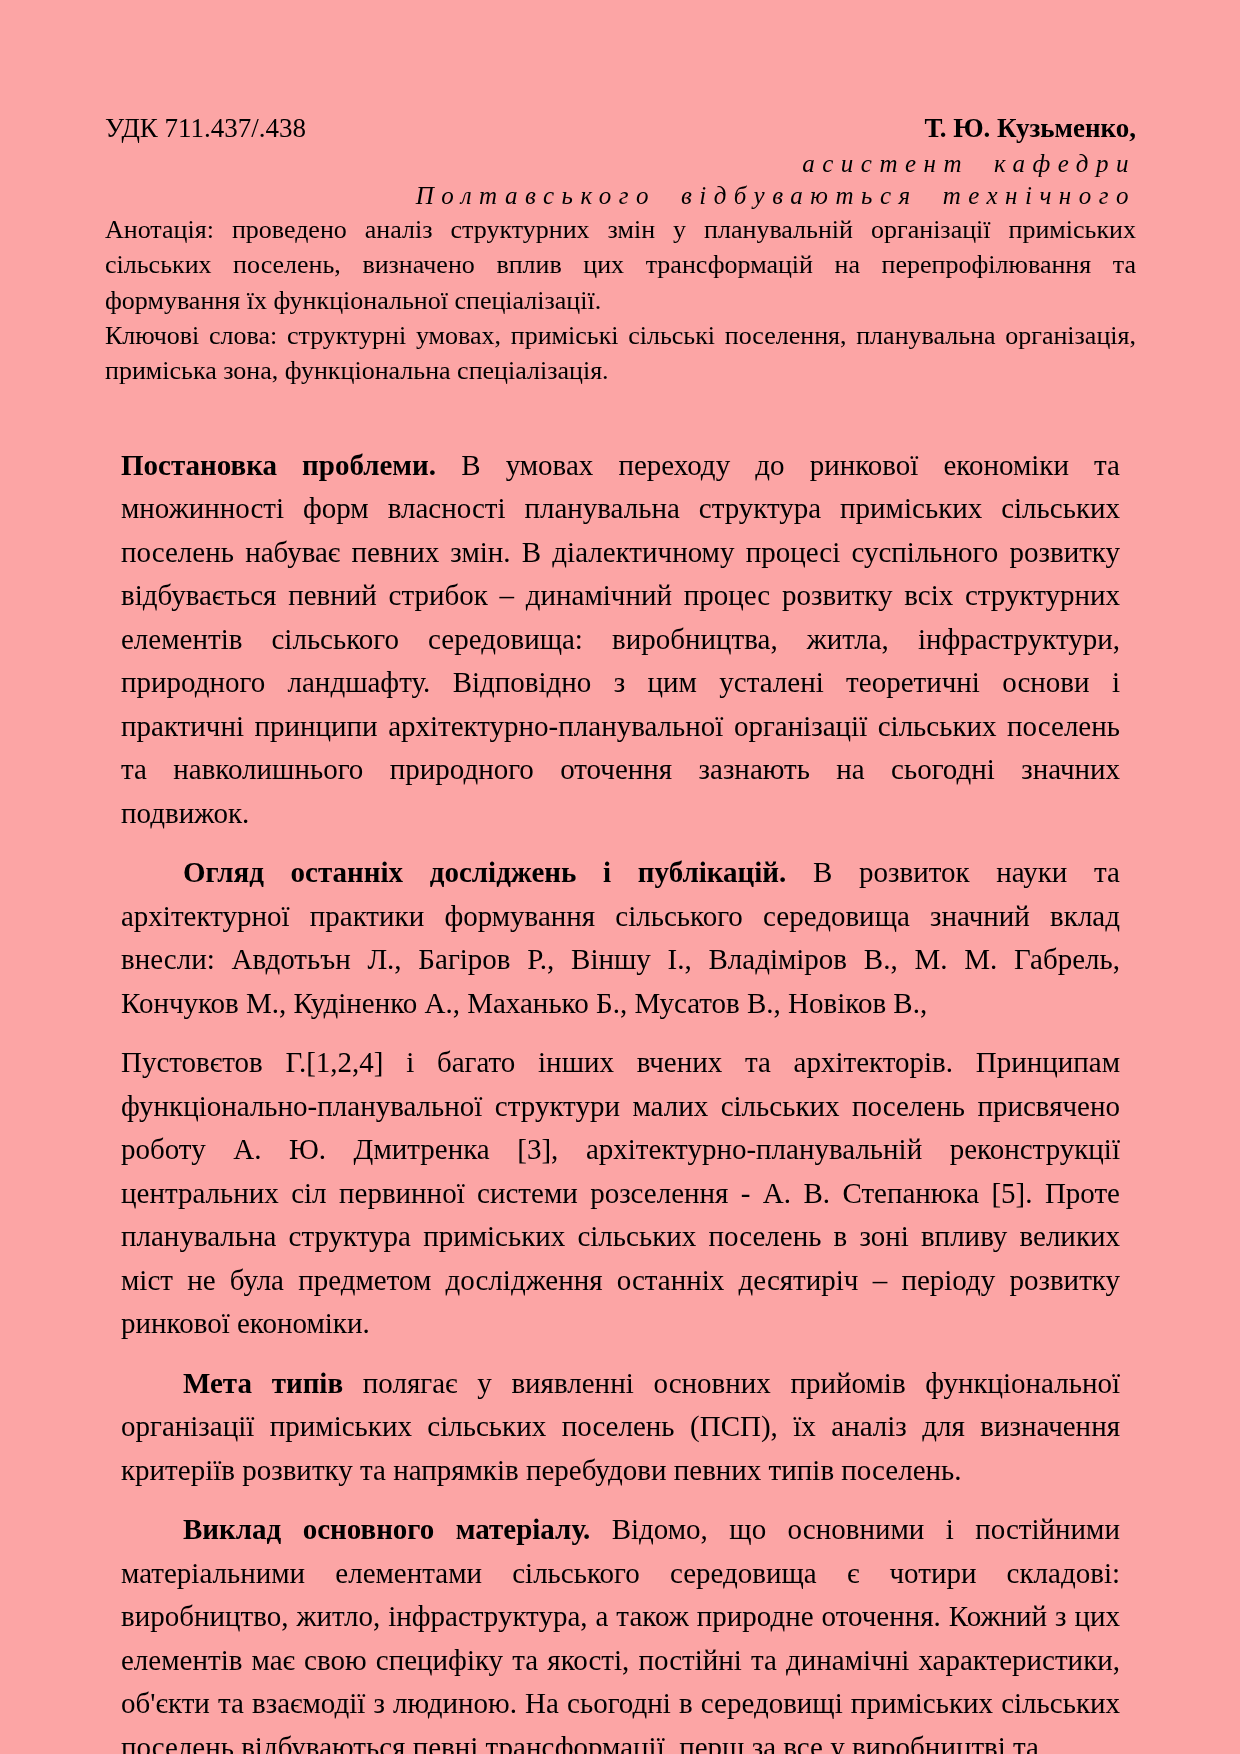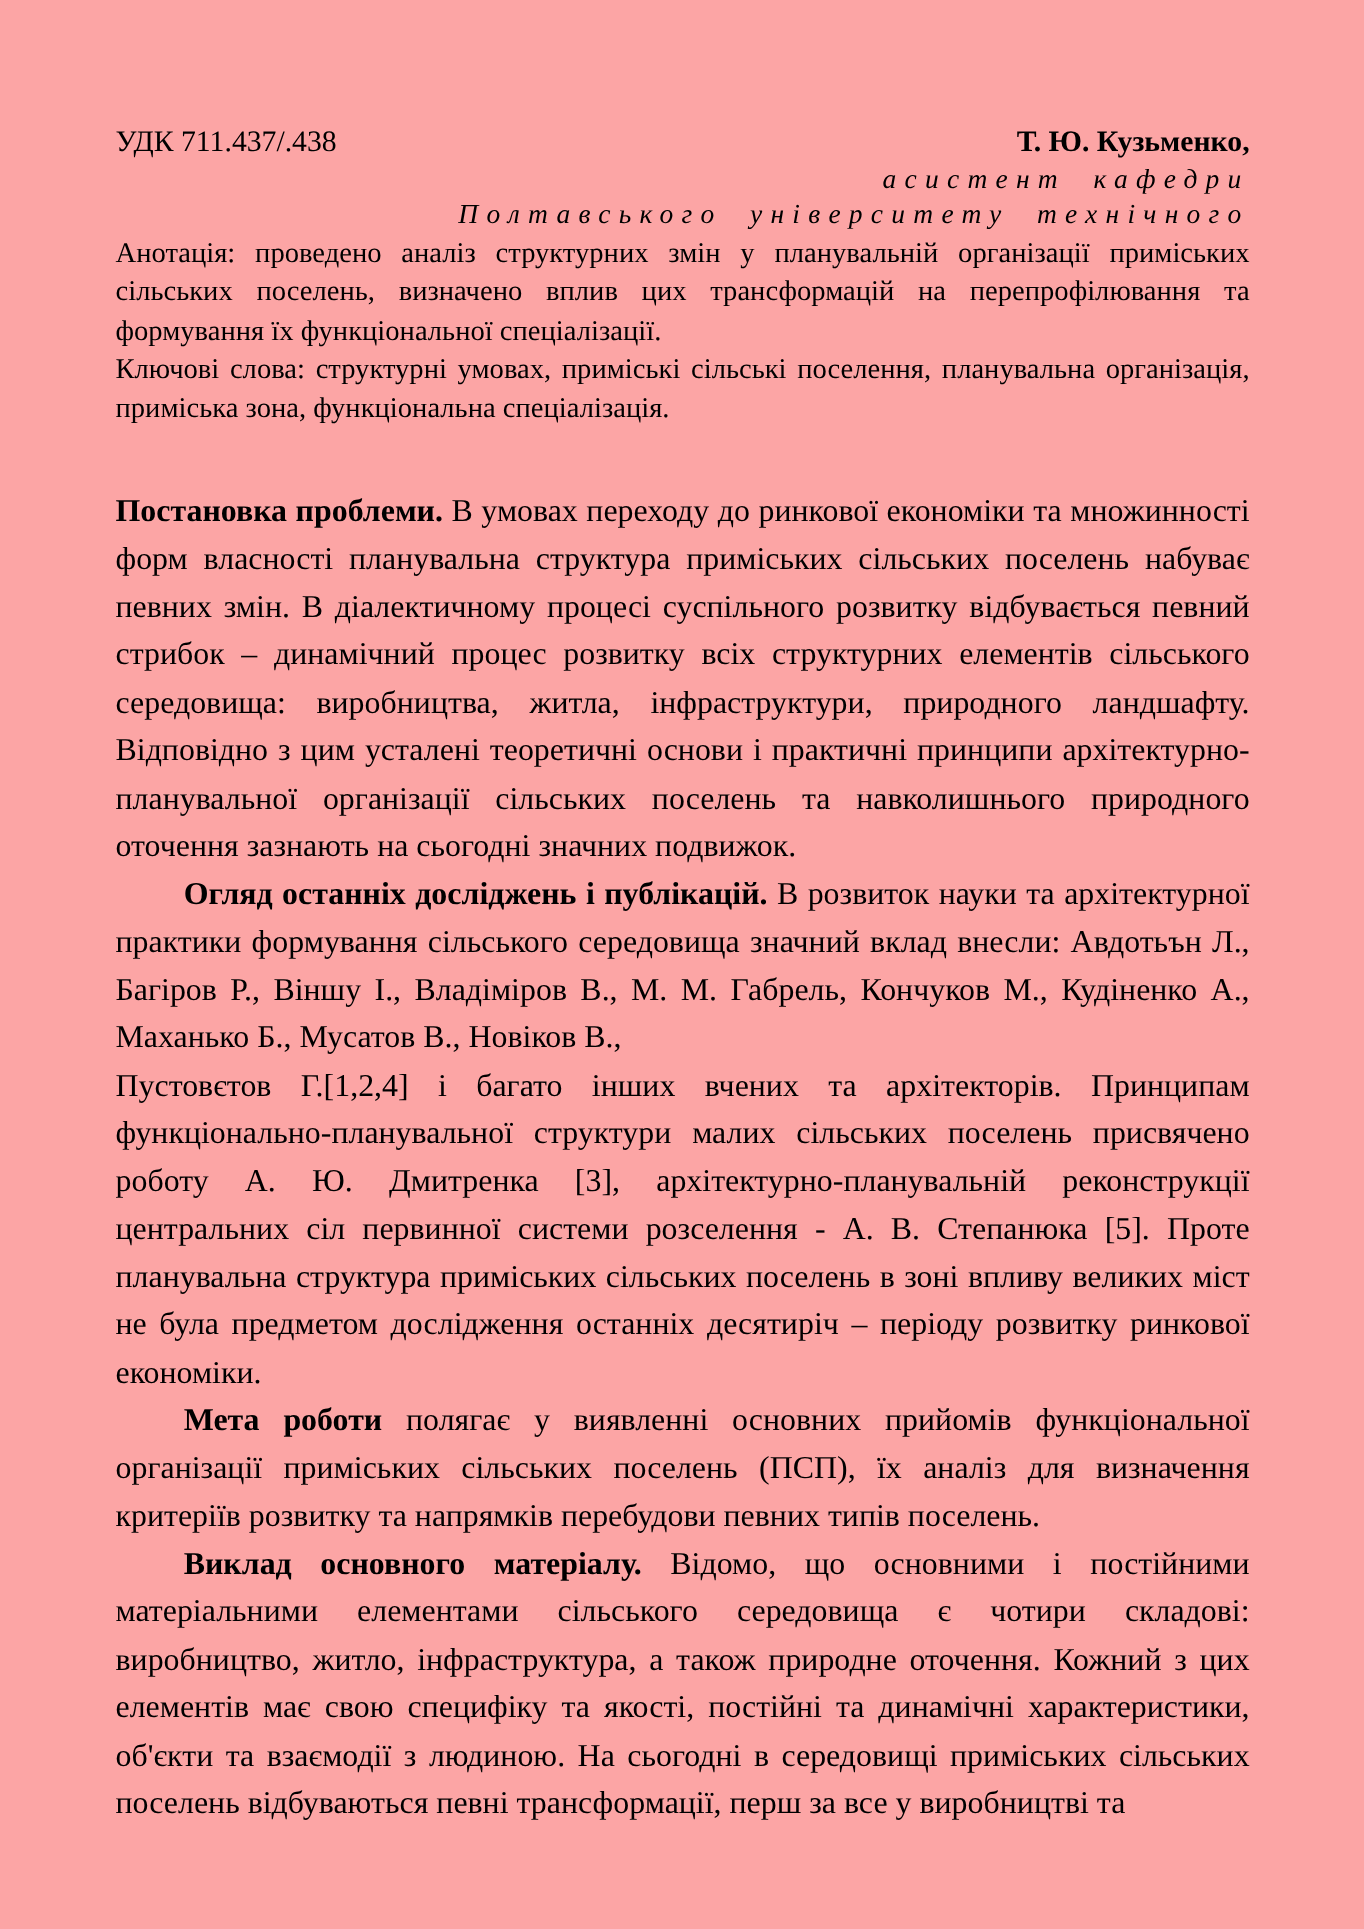--- a/index.html
+++ b/index.html
@@ -48,21 +48,21 @@
     font-size: 24px;
     line-height: 1.38;
   }
   .abstract {
     margin: 0;
     font-size: 26px;
     line-height: 1.35;
     text-align: justify;
   }
   .para {
-    margin: 0;
+    margin: 16px;
     font-size: 29px;
     line-height: 1.5;
     text-align: justify;
   }
   .para.gap-top {
     margin-top: 56px;
   }
   .para.indent {
     text-indent: 62px;
   }
@@ -75,30 +75,30 @@
 
 <div class="sheet">
 
   <div class="head-row">
     <span class="udc">УДК 711.437/.438</span>
     <span class="author">Т. Ю. Кузьменко,</span>
   </div>
 
   <div class="affil">
     <div>асистент кафедри</div>
-    <div>Полтавського університету технічного</div>
+    <div>Полтавського відбуваються технічного</div>
   </div>
 
 
   <p class="abstract">Анотація: проведено аналіз структурних змін у планувальній організації приміських сільських поселень, визначено вплив цих трансформацій на перепрофілювання та формування їх функціональної спеціалізації.</p>
   <p class="abstract">Ключові слова: структурні умовах, приміські сільські поселення, планувальна організація, приміська зона, функціональна спеціалізація.</p>
 
   <p class="para gap-top"><span class="lead">Постановка проблеми.</span><span> В умовах переходу до ринкової економіки та множинності форм власності планувальна структура приміських сільських поселень набуває певних змін. В діалектичному процесі суспільного розвитку відбувається певний стрибок – динамічний процес розвитку всіх структурних елементів сільського середовища: виробництва, житла, інфраструктури, природного ландшафту. Відповідно з цим усталені теоретичні основи і практичні принципи архітектурно-планувальної організації сільських поселень та навколишнього природного оточення зазнають на сьогодні значних подвижок.</span></p>
 
   <p class="para indent"><span class="lead">Огляд останніх досліджень і публікацій.</span><span> В розвиток науки та архітектурної практики формування сільського середовища значний вклад внесли: Авдотьън Л., Багіров Р., Віншу І., Владіміров В., М. М. Габрель, Кончуков М., Кудіненко А., Маханько Б., Мусатов В., Новіков В.,</span></p>
 
   <p class="para"><span class="lead"></span><span>Пустовєтов Г.[1,2,4] і багато інших вчених та архітекторів. Принципам функціонально-планувальної структури малих сільських поселень присвячено роботу А. Ю. Дмитренка [3], архітектурно-планувальній реконструкції центральних сіл первинної системи розселення - А. В. Степанюка [5]. Проте планувальна структура приміських сільських поселень в зоні впливу великих міст не була предметом дослідження останніх десятиріч – періоду розвитку ринкової економіки.</span></p>
 
-  <p class="para indent"><span class="lead">Мета роботи</span><span> полягає у виявленні основних прийомів функціональної організації приміських сільських поселень (ПСП), їх аналіз для визначення критеріїв розвитку та напрямків перебудови певних типів поселень.</span></p>
+  <p class="para indent"><span class="lead">Мета типів</span><span> полягає у виявленні основних прийомів функціональної організації приміських сільських поселень (ПСП), їх аналіз для визначення критеріїв розвитку та напрямків перебудови певних типів поселень.</span></p>
 
   <p class="para indent"><span class="lead">Виклад основного матеріалу.</span><span> Відомо, що основними і постійними матеріальними елементами сільського середовища є чотири складові: виробництво, житло, інфраструктура, а також природне оточення. Кожний з цих елементів має свою специфіку та якості, постійні та динамічні характеристики, об'єкти та взаємодії з людиною. На сьогодні в середовищі приміських сільських поселень відбуваються певні трансформації, перш за все у виробництві та</span></p>
 
 </div>
 
 </body></html>

